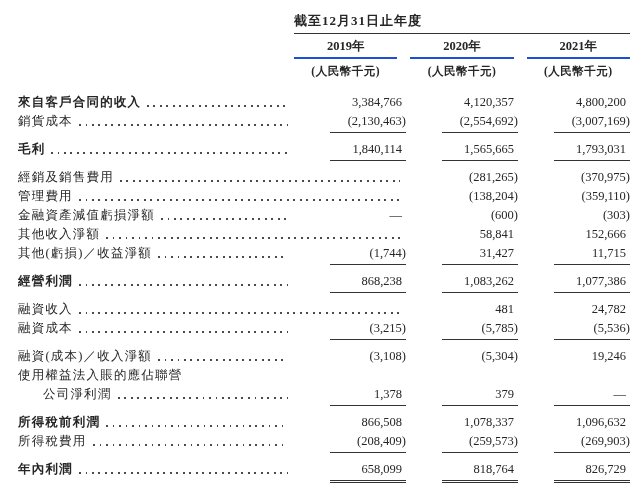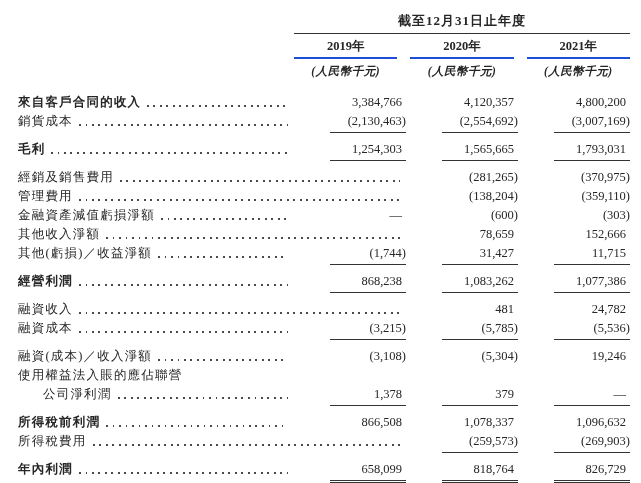--- a/index.html
+++ b/index.html
@@ -9,33 +9,33 @@
     color:#262626;
     -webkit-font-smoothing:antialiased;
   }
   .page { padding:12px 11px 0 18px; box-sizing:border-box; width:641px; height:483px; }
 
   
   .head { display:flex; }
   .head-spacer { flex:1 1 auto; }
   .head-cols { width:336px; flex:none; }
   .period-title {
-    text-align:center; font-weight:bold; font-size:13px; letter-spacing:1px;
+    text-align:left; font-weight:bold; font-size:13px; letter-spacing:1px;
     padding-bottom:3px; border-bottom:1px solid #333; white-space:nowrap;
   }
   .year-row { display:flex; }
   .ycol {
     flex:1 1 0; margin-left:13px; text-align:center; font-weight:bold;
     font-size:12.5px; padding:4px 0 2px; border-bottom:2px solid #1d4ed8;
   }
   .ycol:first-child { margin-left:0; }
   .unit-row { display:flex; }
   .ucol {
     flex:1 1 0; margin-left:13px; text-align:center; font-weight:bold;
-    font-size:11.5px; letter-spacing:0.5px; padding-top:5px; white-space:nowrap;font-style:italic;
+    font-size:11.5px; letter-spacing:0.5px; padding-top:5px; white-space:nowrap;
   }
   .ucol:first-child { margin-left:0; }
 
   
   .tbody { margin-top:15px; }
   .finrow { display:flex; align-items:baseline; height:19px; }
   .finrow.mb { margin-bottom:9px; }
   .labelcell { flex:1 1 auto; display:flex; align-items:baseline; min-width:0; overflow:hidden; }
   .label { font-size:12.5px; letter-spacing:1.2px; white-space:nowrap; }
   .label.b { font-weight:bold; }
@@ -94,21 +94,21 @@
     <div class="num"><span class="val">(2,130,463)</span></div>
     <div class="num"><span class="val">(2,554,692)</span></div>
     <div class="num"><span class="val">(3,007,169)</span></div>
   </div>
 
   <div class="finrow row-ruled mb">
     <div class="labelcell">
       <span class="label b">毛利</span>
       <span class="leader"></span>
     </div>
-    <div class="num"><span class="val pr">1,254,303</span></div>
+    <div class="num"><span class="val pr">1,840,114</span></div>
     <div class="num"><span class="val pr">1,565,665</span></div>
     <div class="num"><span class="val pr">1,793,031</span></div>
   </div>
 
   <div class="finrow">
     <div class="labelcell">
       <span class="label">經銷及銷售費用</span>
       <span class="leader"></span>
     </div>
     <div class="num"><span class="val">(281,265)</span></div>
@@ -132,21 +132,21 @@
     <div class="num"><span class="val pr">—</span></div>
     <div class="num"><span class="val">(600)</span></div>
     <div class="num"><span class="val">(303)</span></div>
   </div>
 
   <div class="finrow">
     <div class="labelcell">
       <span class="label">其他收入淨額</span>
       <span class="leader"></span>
     </div>
-    <div class="num"><span class="val pr">78,659</span></div>
+    <div class="num"><span class="val pr">58,841</span></div>
     <div class="num"><span class="val pr">152,666</span></div>
   </div>
 
   <div class="finrow row-ruled mb">
     <div class="labelcell">
       <span class="label">其他(虧損)／收益淨額</span>
       <span class="leader"></span>
     </div>
     <div class="num"><span class="val">(1,744)</span></div>
     <div class="num"><span class="val pr">31,427</span></div>
@@ -220,20 +220,21 @@
     <div class="num"><span class="val pr">866,508</span></div>
     <div class="num"><span class="val pr">1,078,337</span></div>
     <div class="num"><span class="val pr">1,096,632</span></div>
   </div>
 
   <div class="finrow row-ruled mb">
     <div class="labelcell">
       <span class="label">所得稅費用</span>
       <span class="leader"></span>
     </div>
+    <div class="num"><span class="val">(208,409)</span></div>
     <div class="num"><span class="val">(259,573)</span></div>
     <div class="num"><span class="val">(269,903)</span></div>
   </div>
 
   <div class="finrow row-double mb">
     <div class="labelcell">
       <span class="label b">年內利潤</span>
       <span class="leader"></span>
     </div>
     <div class="num"><span class="val pr">658,099</span></div>

